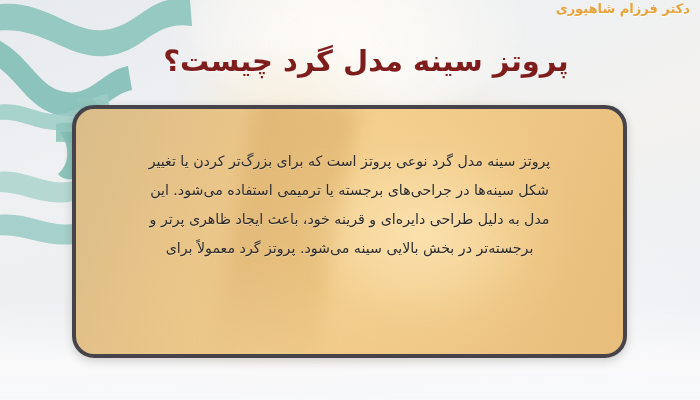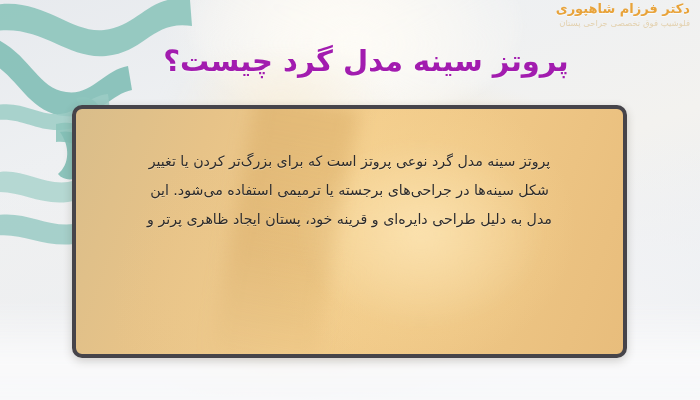--- a/index.html
+++ b/index.html
@@ -69,32 +69,32 @@
     color:#dfc79a;
     opacity:.75;
     white-space:nowrap;
   }
 
   
   .headline{
     position:absolute;top:44px;right:18px;left:50px;
     text-align:center;
     font-size:29px;font-weight:bold;
-    color:#a21caf;
+    color:#7f1d1d;
     letter-spacing:.3px;
     text-shadow:0 1px 2px rgba(255,255,255,.6);
     white-space:nowrap;
   }
 
   
   .card{
     position:absolute;left:72px;top:105px;width:555px;height:253px;
     box-sizing:border-box;
     border:4px solid #46444a;
-    border-radius:10px;
+    border-radius:22px;
     background:
       radial-gradient(ellipse 230px 200px at 62% 48%, rgba(247,214,150,.85) 0%, rgba(247,214,150,0) 70%),
       radial-gradient(ellipse 180px 220px at 30% 80%, rgba(236,200,140,.55) 0%, rgba(236,200,140,0) 72%),
       linear-gradient(110deg,#d9bd8a 0%,#e7c388 22%,#f3cd8c 48%,#eec685 72%,#e8bd7c 100%);
     box-shadow:0 3px 10px rgba(60,50,35,.22);
     overflow:hidden;
   }
   .card-streak{
     position:absolute;left:155px;top:-10px;width:105px;height:280px;
     transform:rotate(10deg);
@@ -146,28 +146,28 @@
       </g>
       <g>
         <path d="M76 98 C 96 92, 106 112, 102 128 C 98 146, 78 150, 70 142 C 80 132, 84 114, 76 98 Z" fill="#8ec5bd" opacity=".95"></path>
         <path d="M60 132 C 80 128, 92 146, 88 164 C 84 180, 66 184, 58 174 C 70 164, 70 146, 60 132 Z" fill="#83bfb6" opacity=".92"></path>
       </g>
     </svg>
   </div>
 
   <div class="logo">
     <div class="logo-name">دکتر فرزام شاهپوری</div>
-    <div class="logo-sub">فلوشیپ فوق تخصصی جراحی پستان</div>
   </div>
 
   <div class="headline">پروتز سینه مدل گرد چیست؟</div>
 
   <div class="card">
     <div class="card-streak"></div>
     <div class="card-glow"></div>
     <div class="body-text">
       <p>پروتز سینه مدل گرد نوعی پروتز است که برای بزرگ‌تر کردن یا تغییر</p>
       <p>شکل سینه‌ها در جراحی‌های برجسته یا ترمیمی استفاده می‌شود. این</p>
-      <p>مدل به دلیل طراحی دایره‌ای و قرینه خود، پستان ایجاد ظاهری پرتر و</p>
+      <p>مدل به دلیل طراحی دایره‌ای و قرینه خود، باعث ایجاد ظاهری پرتر و</p>
+      <p>برجسته‌تر در بخش بالایی سینه می‌شود. پروتز گرد معمولاً برای</p>
     </div>
   </div>
 
 </div>
 
 </body></html>

